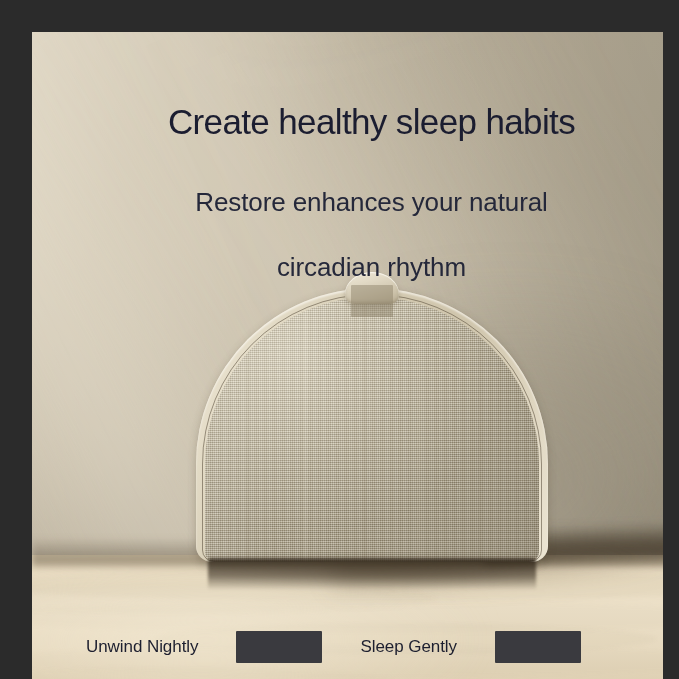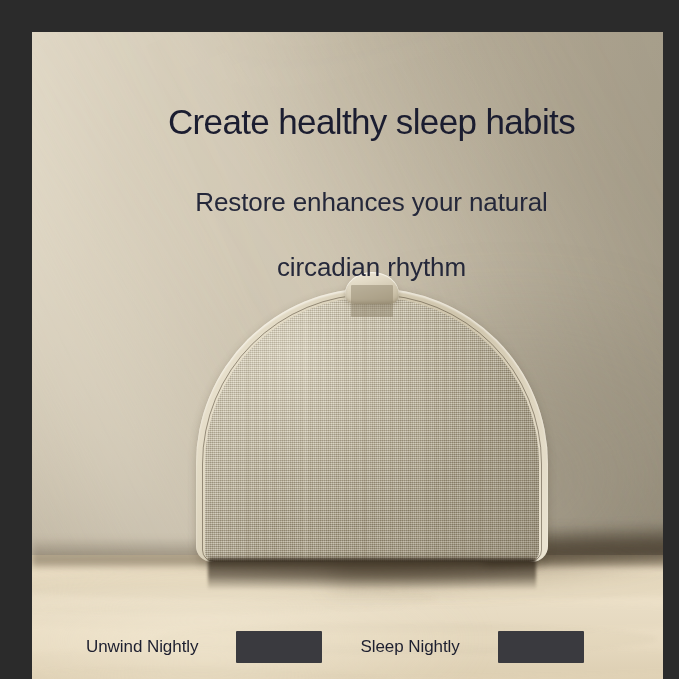--- a/index.html
+++ b/index.html
@@ -414,17 +414,17 @@
   <h1 class="headline">Create healthy sleep habits</h1>
 
   <p class="subhead">
     <span class="ln">Restore enhances your natural</span>
     <span class="ln">circadian rhythm</span>
   </p>
 
   <div class="steps">
     <span class="step-label">Unwind Nightly</span>
     <span class="step-rule"></span>
-    <span class="step-label">Sleep Nightly</span>
+    <span class="step-label">Sleep Gently</span>
     <span class="step-rule"></span>
   </div>
 
 </div>
 
 </body></html>

